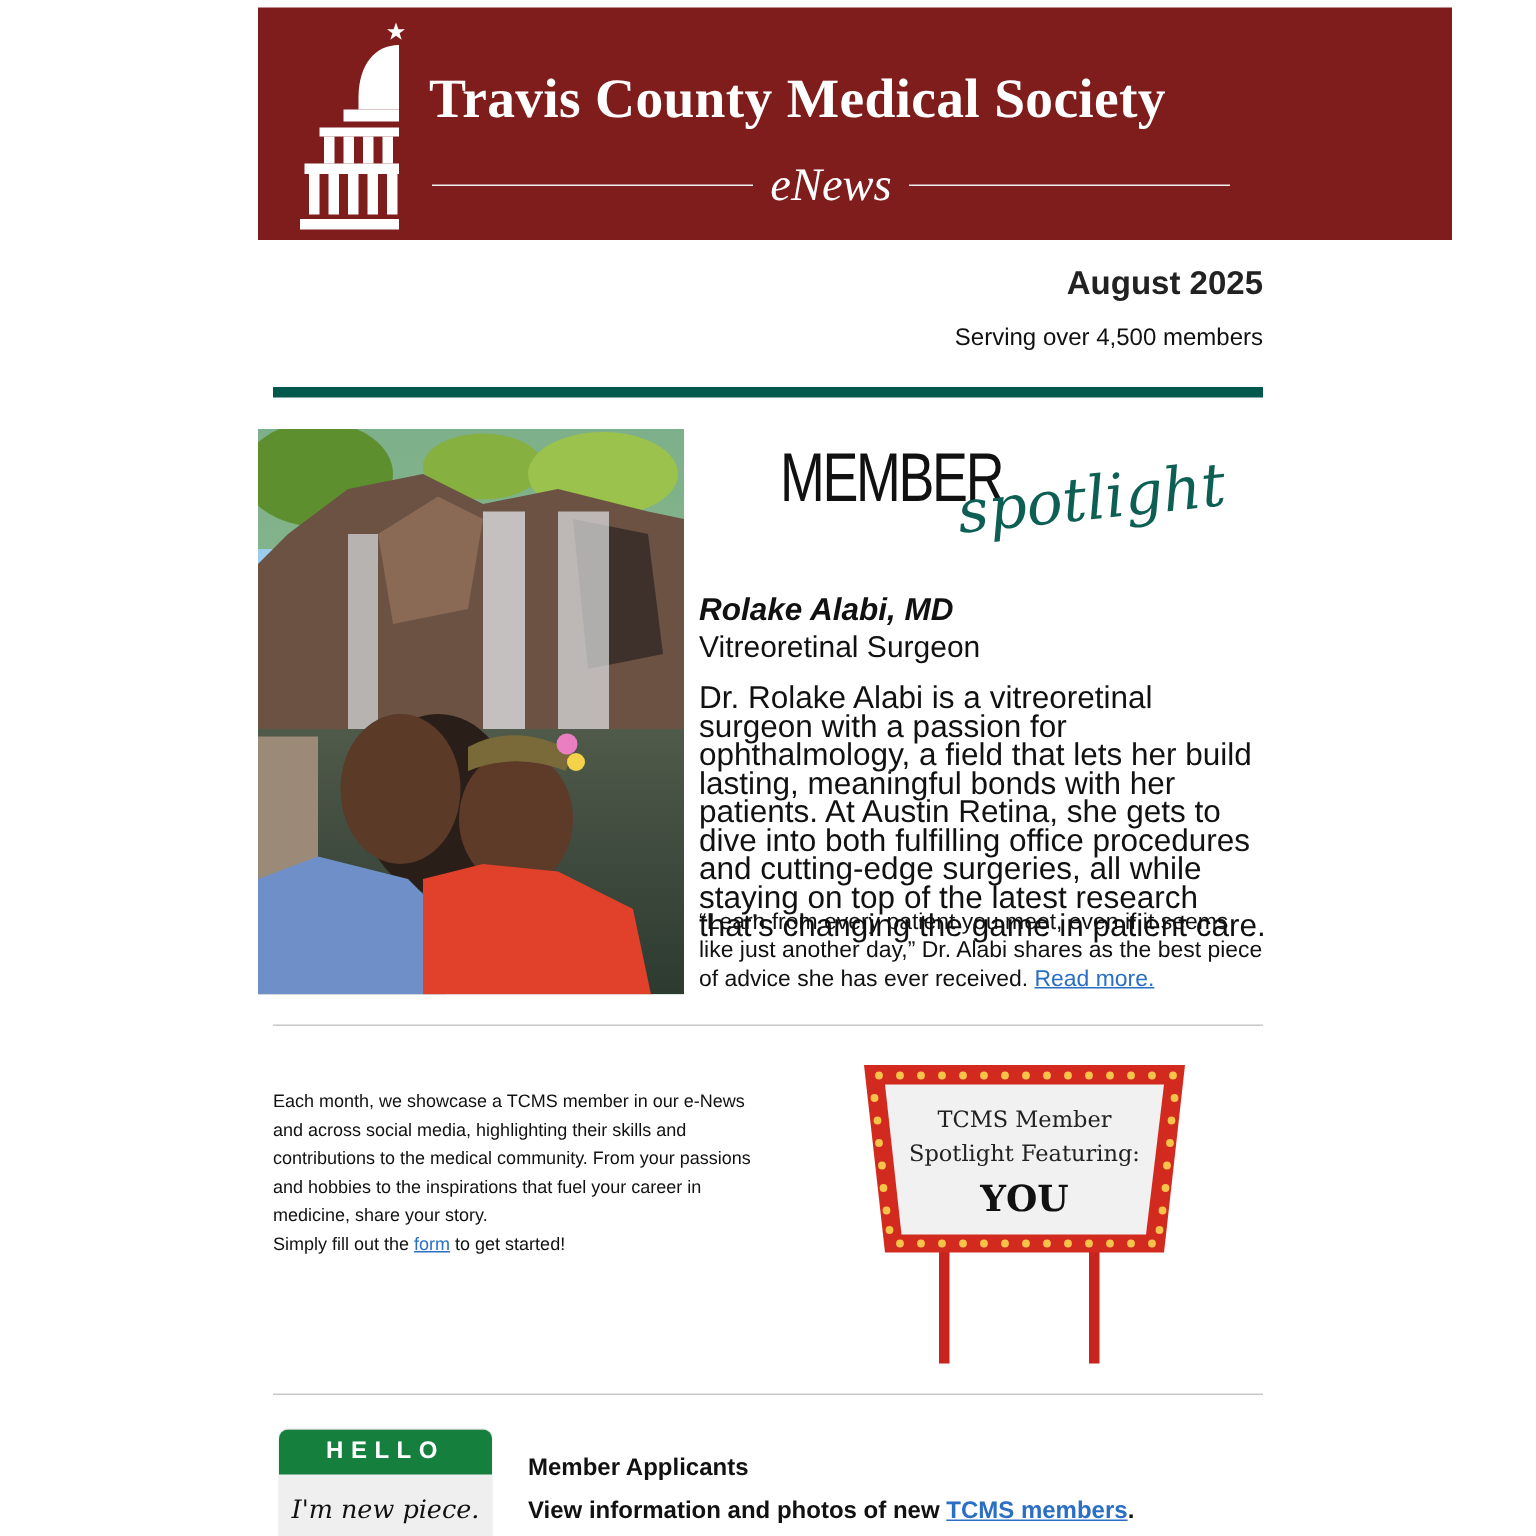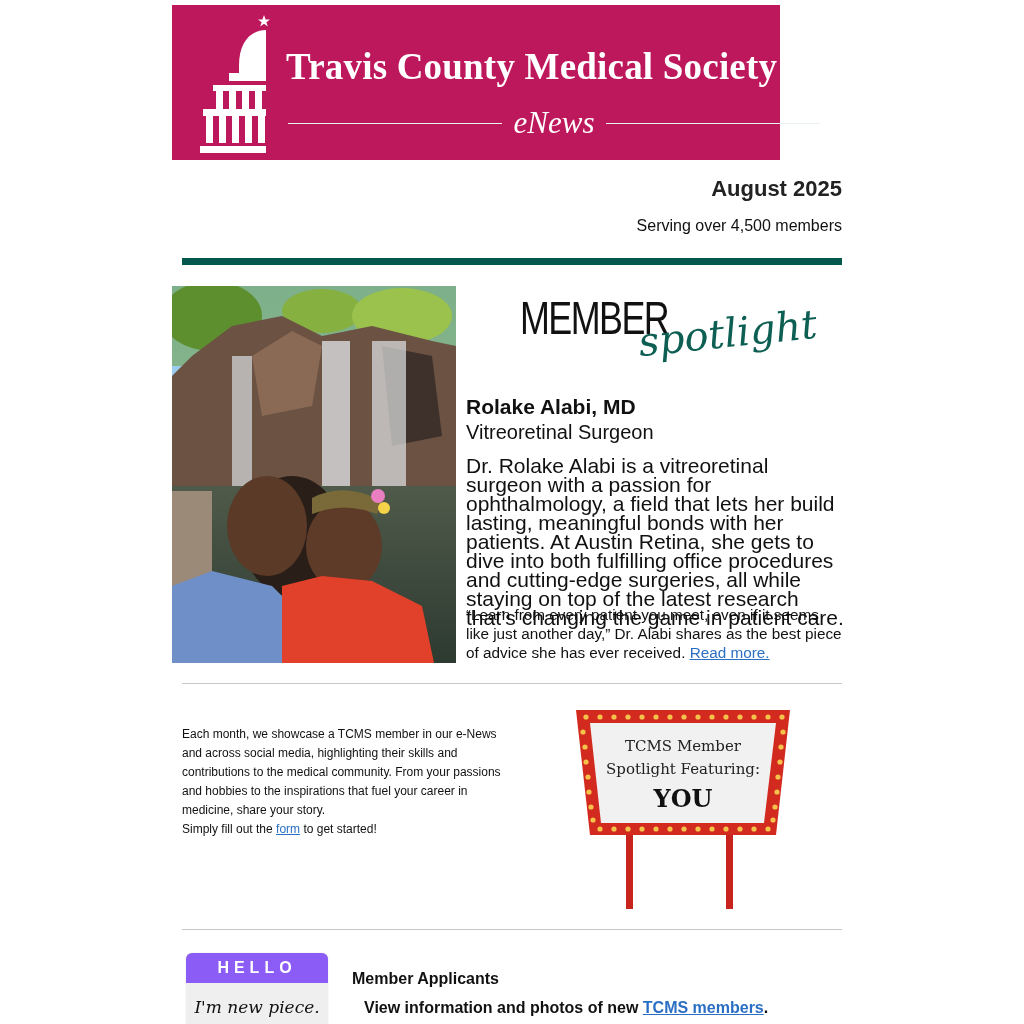--- a/index.html
+++ b/index.html
@@ -1,55 +1,55 @@
 <!DOCTYPE html>
 <html><head>
 <meta charset="utf-8">
 <style>
   html, body { margin: 0; padding: 0; background: #ffffff; }
   body { width: 1024px; height: 1024px; overflow: hidden; position: relative; font-family: "Liberation Sans", sans-serif; color: #111; }
   .wrap { position: absolute; left: 172px; top: 5px; width: 680px; }
 
   
-  .banner { position: relative; width: 608px; height: 155px; background: #be185d; }
+  .banner { position: relative; width: 796px; height: 155px; background: #7f1d1d; }
   .banner .logo { position: absolute; left: 26px; top: 8px; width: 72px; height: 142px; }
   .banner .title { position: absolute; left: 114px; top: 40px; font-family: "Liberation Serif", serif; font-weight: bold; font-size: 37px; color: #fff; letter-spacing: 0.2px; white-space: nowrap; }
   .banner .sub-row { position: absolute; left: 116px; top: 98px; width: 532px; height: 40px; display: flex; align-items: center; }
   .banner .rule { flex: 1; height: 1px; background: #e9f2ef; }
   .banner .enews { font-family: "Liberation Serif", serif; font-style: italic; font-size: 31px; color: #fff; padding: 0 12px; }
 
   
   .issue-date { position: absolute; right: 10px; top: 171px; font-weight: bold; font-size: 22px; color: #222; }
   .issue-members { position: absolute; right: 10px; top: 212px; font-size: 16px; color: #111; }
   .thick-rule { position: absolute; left: 10px; top: 253px; width: 660px; height: 7px; background: #03584d; }
 
   
   .spot-photo { position: absolute; left: 0; top: 281px; width: 284px; height: 377px; overflow: hidden; }
   .member-heading { position: absolute; left: 348px; top: 290px; width: 280px; height: 72px; }
   .member-heading .mb { position: absolute; left: 0; top: 0; font-family: "Liberation Sans Narrow", "Liberation Sans", sans-serif; font-size: 46px; color: #111; letter-spacing: -2px; transform: scaleX(0.78); transform-origin: left top; line-height: 1; }
   .member-heading .sp { position: absolute; left: 118px; top: 18px; font-family: "DejaVu Serif", serif; font-style: italic; font-size: 40px; color: #0d5e53; transform: rotate(-6deg); line-height: 1; }
-  .spot-name { position: absolute; left: 294px; top: 390px; font-weight: bold; font-size: 21px; color: #111; }
+  .spot-name { position: absolute; left: 294px; top: 390px; font-weight: bold; font-size: 21px; color: #111; font-style: italic; }
   .spot-role { position: absolute; left: 294px; top: 416px; font-size: 20px; color: #111; }
   .spot-bio { position: absolute; left: 294px; top: 451px; width: 380px; font-size: 21px; line-height: 19px; color: #111; margin: 0; }
   .spot-quote { position: absolute; left: 294px; top: 600px; width: 380px; font-size: 15.3px; line-height: 19px; color: #111; margin: 0; }
   a.link { color: #2a6fc4; text-decoration: underline; }
 
   .thin-rule { position: absolute; left: 10px; width: 660px; height: 1px; background: #c8c8c8; }
 
   
   .shine-title { position: absolute; left: 10px; top: 711px; width: 322px; text-align: center; font-weight: bold; font-style: italic; font-size: 21px; color: #111; }
   .shine-body { position: absolute; left: 10px; top: 720px; width: 326px; font-size: 12px; line-height: 19px; color: #111; margin: 0; }
   .sign { position: absolute; left: 402px; top: 702px; width: 218px; height: 204px; }
 
   
   .hello { position: absolute; left: 14px; top: 948px; width: 142px; height: 80px; border-radius: 6px; background: #efefef; overflow: hidden; box-shadow: 0 0 1px #bbb; }
-  .hello .band { height: 30px; background: #8b5cf6; color: #fff; font-weight: bold; font-size: 16px; letter-spacing: 5px; text-align: center; line-height: 30px; }
+  .hello .band { height: 30px; background: #15803d; color: #fff; font-weight: bold; font-size: 16px; letter-spacing: 5px; text-align: center; line-height: 30px; }
   .hello .scribble { text-align: center; font-family: "DejaVu Serif", serif; font-style: italic; font-size: 17px; color: #111; margin-top: 14px; }
   .app-title { position: absolute; left: 180px; top: 949px; font-weight: bold; font-size: 16px; color: #111; margin-top: 16px; }
-  .app-text { position: absolute; left: 180px; top: 994px; font-weight: bold; font-size: 16px; color: #111; margin-left: 12px; }
+  .app-text { position: absolute; left: 180px; top: 994px; font-weight: bold; font-size: 16px; color: #111; }
 </style>
 </head>
 <body>
 
 <div class="wrap">
 
   <div class="banner">
     <svg class="logo" viewBox="0 0 72 142">
       <polygon fill="#fff" points="66,2 67.6,6.5 72,6.5 68.4,9.2 69.8,13.5 66,10.8 62.2,13.5 63.6,9.2 60,6.5 64.4,6.5"></polygon>
       <path fill="#fff" d="M68,17 C52,17 41,30 41,52 L41,60 L68,60 Z"></path>

